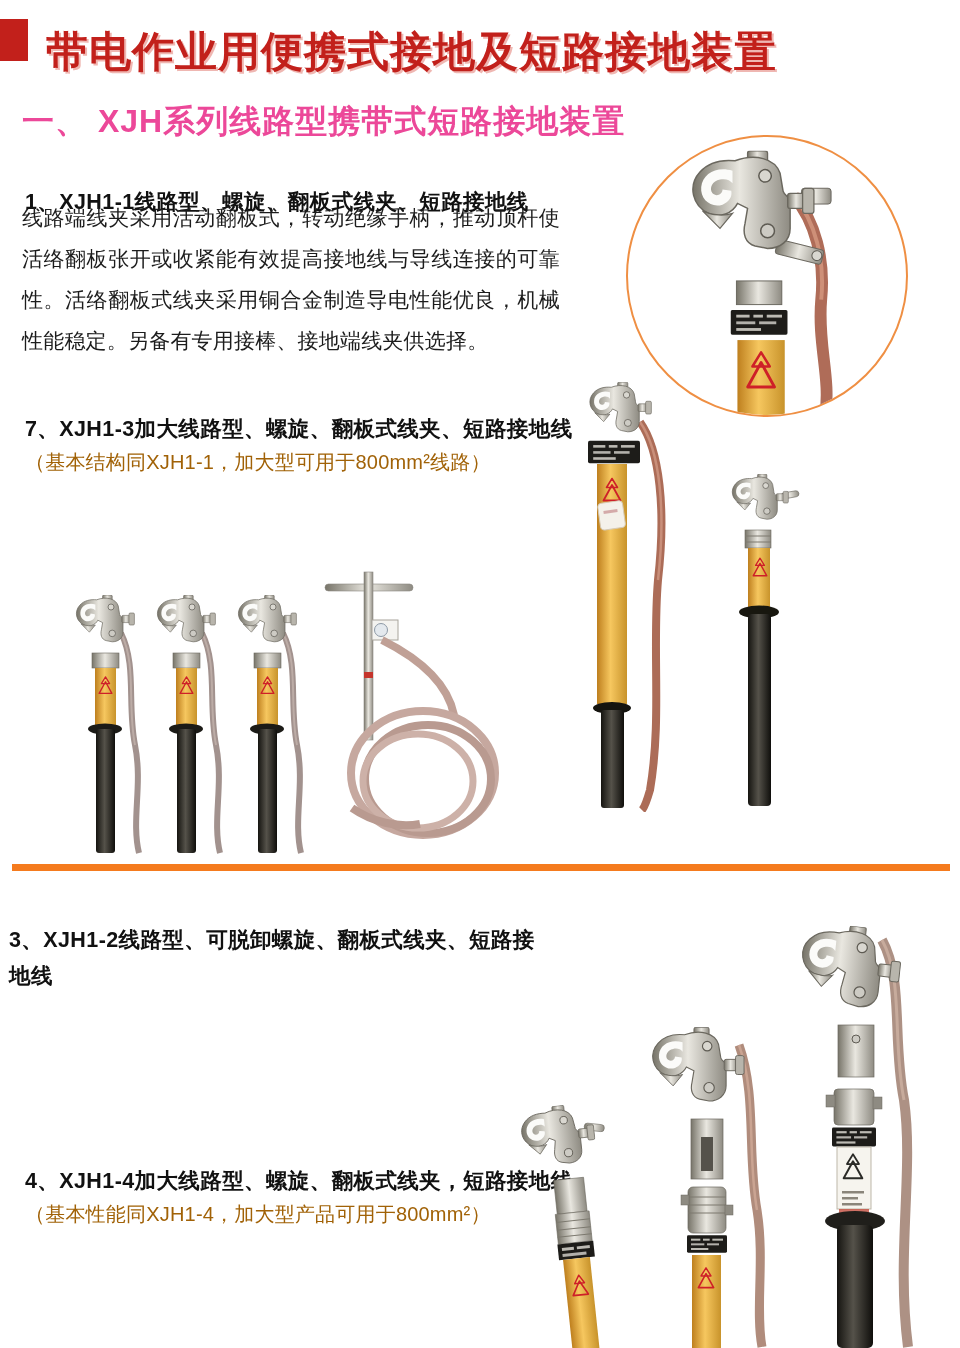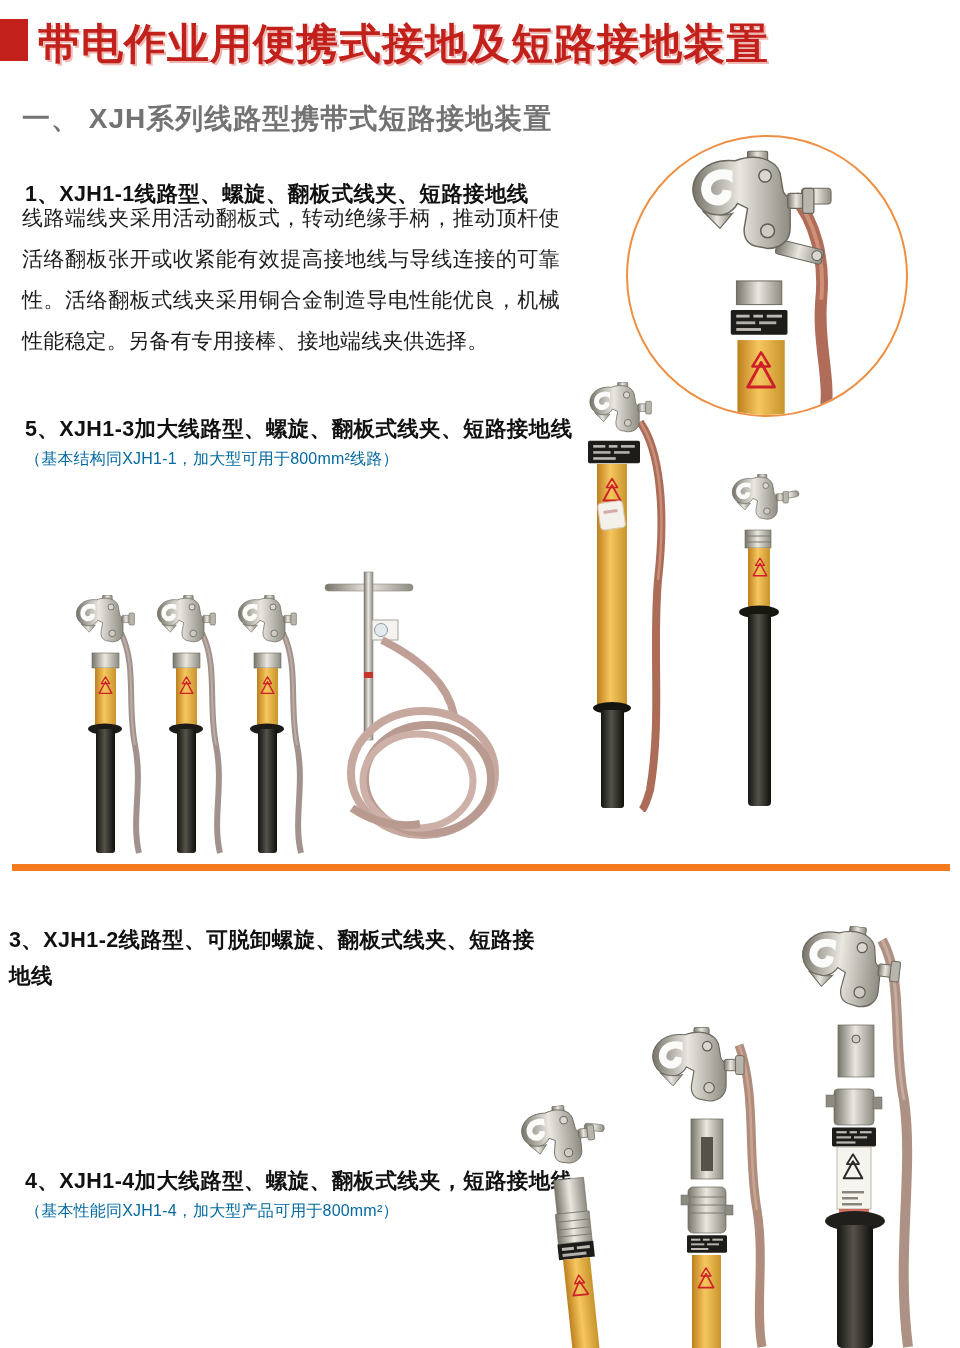--- a/index.html
+++ b/index.html
@@ -3,42 +3,42 @@
 <meta charset="utf-8">
 <style>
   html,body{margin:0;padding:0;background:#ffffff;}
   .page{
     position:relative;width:960px;height:1348px;background:#ffffff;overflow:hidden;
     font-family:"Liberation Sans","DejaVu Sans",sans-serif;color:#1c1c1c;
   }
   
   .red-block{position:absolute;left:0;top:19px;width:28px;height:42px;background:#c2201b;}
   .page-title{
-    position:absolute;left:38px;top:16px;margin:0;
+    position:absolute;left:38px;top:16px;margin:8px;
     font-size:42px;font-weight:900;letter-spacing:1px;color:#c2201b;
     text-shadow:2px 2px 0 rgba(219,96,84,.45);white-space:nowrap;
   }
   .section-heading{
     position:absolute;left:22px;top:100px;margin:0;
-    font-size:28px;font-weight:800;color:#737373;letter-spacing:1px;white-space:nowrap;
+    font-size:32px;font-weight:800;color:#ec4899;letter-spacing:1px;white-space:nowrap;
   }
   
   .prod-heading{
     position:absolute;margin:0;font-size:21.5px;font-weight:800;color:#111;
     letter-spacing:.4px;white-space:nowrap;line-height:36px;
   }
   .prod-heading.wrap{white-space:normal;width:540px;}
   .prod-body{
     position:absolute;margin:0;font-size:21px;line-height:41px;color:#1c1c1c;
     text-align:justify;letter-spacing:.2px;
   }
   .prod-note{
-    position:absolute;margin:0;font-size:16px;color:#0369a1;white-space:nowrap;letter-spacing:.2px;
-  }
-  #p1-heading{left:25px;top:176px;}
+    position:absolute;margin:0;font-size:20px;color:#a16207;white-space:nowrap;letter-spacing:.2px;
+  }
+  #p1-heading{left:25px;top:184px;}
   #p1-body{left:22px;top:197px;width:538px;}
   #p2-heading{left:25px;top:411px;}
   #p2-body{left:25px;top:449px;}
   #p3-heading{left:9px;top:922px;}
   #p3-body{left:22px;top:995px;width:535px;line-height:40px;}
   #p4-heading{left:25px;top:1163px;}
   #p4-body{left:25px;top:1201px;}
   
   .divider{position:absolute;left:12px;top:864px;width:938px;height:7px;background:#f57b1e;}
   
@@ -118,21 +118,21 @@
 
 <div class="page">
 
   <div class="red-block"></div>
   <h1 class="page-title">带电作业用便携式接地及短路接地装置</h1>
   <h2 class="section-heading">一、 XJH系列线路型携带式短路接地装置</h2>
 
   <h3 class="prod-heading" id="p1-heading">1、XJH1-1线路型、螺旋、翻板式线夹、短路接地线</h3>
   <p class="prod-body" id="p1-body">线路端线夹采用活动翻板式，转动绝缘手柄，推动顶杆使活络翻板张开或收紧能有效提高接地线与导线连接的可靠性。活络翻板式线夹采用铜合金制造导电性能优良，机械性能稳定。另备有专用接棒、接地端线夹供选择。</p>
 
-  <h3 class="prod-heading" id="p2-heading">5、XJH1-3加大线路型、螺旋、翻板式线夹、短路接地线</h3>
+  <h3 class="prod-heading" id="p2-heading">7、XJH1-3加大线路型、螺旋、翻板式线夹、短路接地线</h3>
   <p class="prod-note" id="p2-body">（基本结构同XJH1-1，加大型可用于800mm²线路）</p>
 
   <div class="divider"></div>
 
   <h3 class="prod-heading wrap" id="p3-heading">3、XJH1-2线路型、可脱卸螺旋、翻板式线夹、短路接地线</h3>
 
   <h3 class="prod-heading" id="p4-heading">4、XJH1-4加大线路型、螺旋、翻板式线夹，短路接地线</h3>
   <p class="prod-note" id="p4-body">（基本性能同XJH1-4，加大型产品可用于800mm²）</p>
 
   <div class="photo" id="photo-inset">

